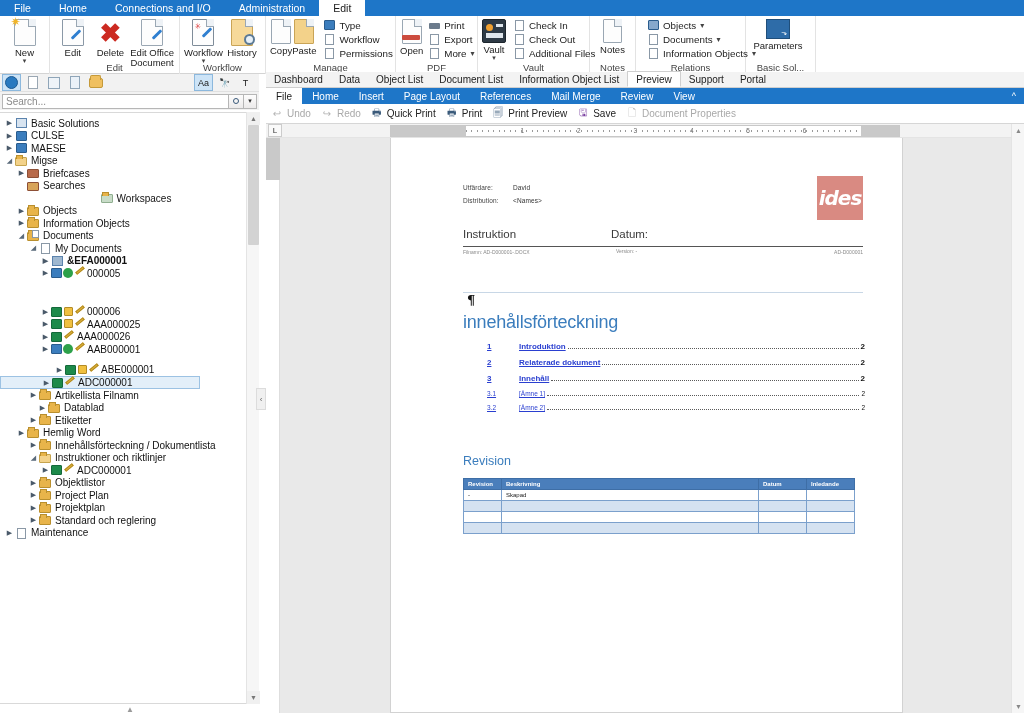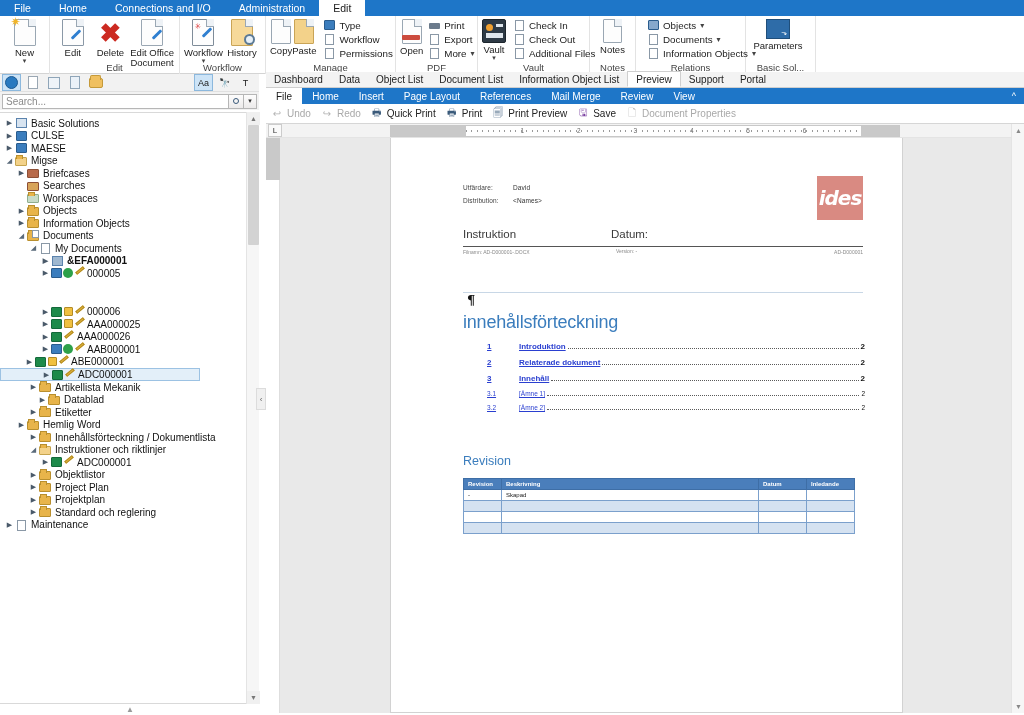--- a/index.html
+++ b/index.html
@@ -679,21 +679,21 @@
           </span>
           <span class="tlabel">Briefcases</span>
         </div>
         <div class="tnode" style="padding-left: 16px;">
           <span class="exp"></span>
           <span class="tico">
             <span class="mini-case" style="background:#d8a45a;"></span>
           </span>
           <span class="tlabel">Searches</span>
         </div>
-        <div class="tnode" style="padding-left: 16px;">
+        <div class="tnode" style="padding-left: 16px; justify-content: center;">
           <span class="exp"></span>
           <span class="tico">
             <span class="mini-folder open" style="background:#c8dcc8;border-color:#8fae8f;"></span>
           </span>
           <span class="tlabel">Workspaces</span>
         </div>
         <div class="tnode" style="padding-left: 16px;">
           <span class="exp">▶</span>
           <span class="tico">
             <span class="mini-folder"></span>
@@ -766,21 +766,21 @@
         </div>
         <div class="tnode" style="padding-left: 40px;">
           <span class="exp">▶</span>
           <span class="tripleico">
             <span class="mini-blue" style="left:0;"></span>
             <span class="mini-arrow" style="left:12px;"></span>
             <span class="mini-pencil" style="left:24px;top:2px;"></span>
           </span>
           <span class="tlabel">AAB000001</span>
         </div>
-        <div class="tnode" style="padding-left: 24px;">
+        <div class="tnode" style="padding-left: 54px; margin-top: 8px;">
           <span class="exp">▶</span>
           <span class="tripleico">
             <span class="mini-green" style="left:0;"></span>
             <span class="mini-lock" style="left:13px;"></span>
             <span class="mini-pencil" style="left:24px;top:2px;"></span>
           </span>
           <span class="tlabel">ABE000001</span>
         </div>
         <div class="tnode sel" style="padding-left: 40px; width: 200px;">
           <span class="exp">▶</span>
@@ -788,21 +788,21 @@
             <span class="mini-green" style="left:0;"></span>
             <span class="mini-pencil" style="left:13px;top:2px;"></span>
           </span>
           <span class="tlabel">ADC000001</span>
         </div>
         <div class="tnode" style="padding-left: 28px;">
           <span class="exp">▶</span>
           <span class="tico">
             <span class="mini-folder"></span>
           </span>
-          <span class="tlabel">Artikellista Mekanik</span>
+          <span class="tlabel">Artikellista Filnamn</span>
         </div>
         <div class="tnode" style="padding-left: 37px;">
           <span class="exp">▶</span>
           <span class="tico">
             <span class="mini-folder"></span>
           </span>
           <span class="tlabel">Datablad</span>
         </div>
         <div class="tnode" style="padding-left: 28px;">
           <span class="exp">▶</span>

